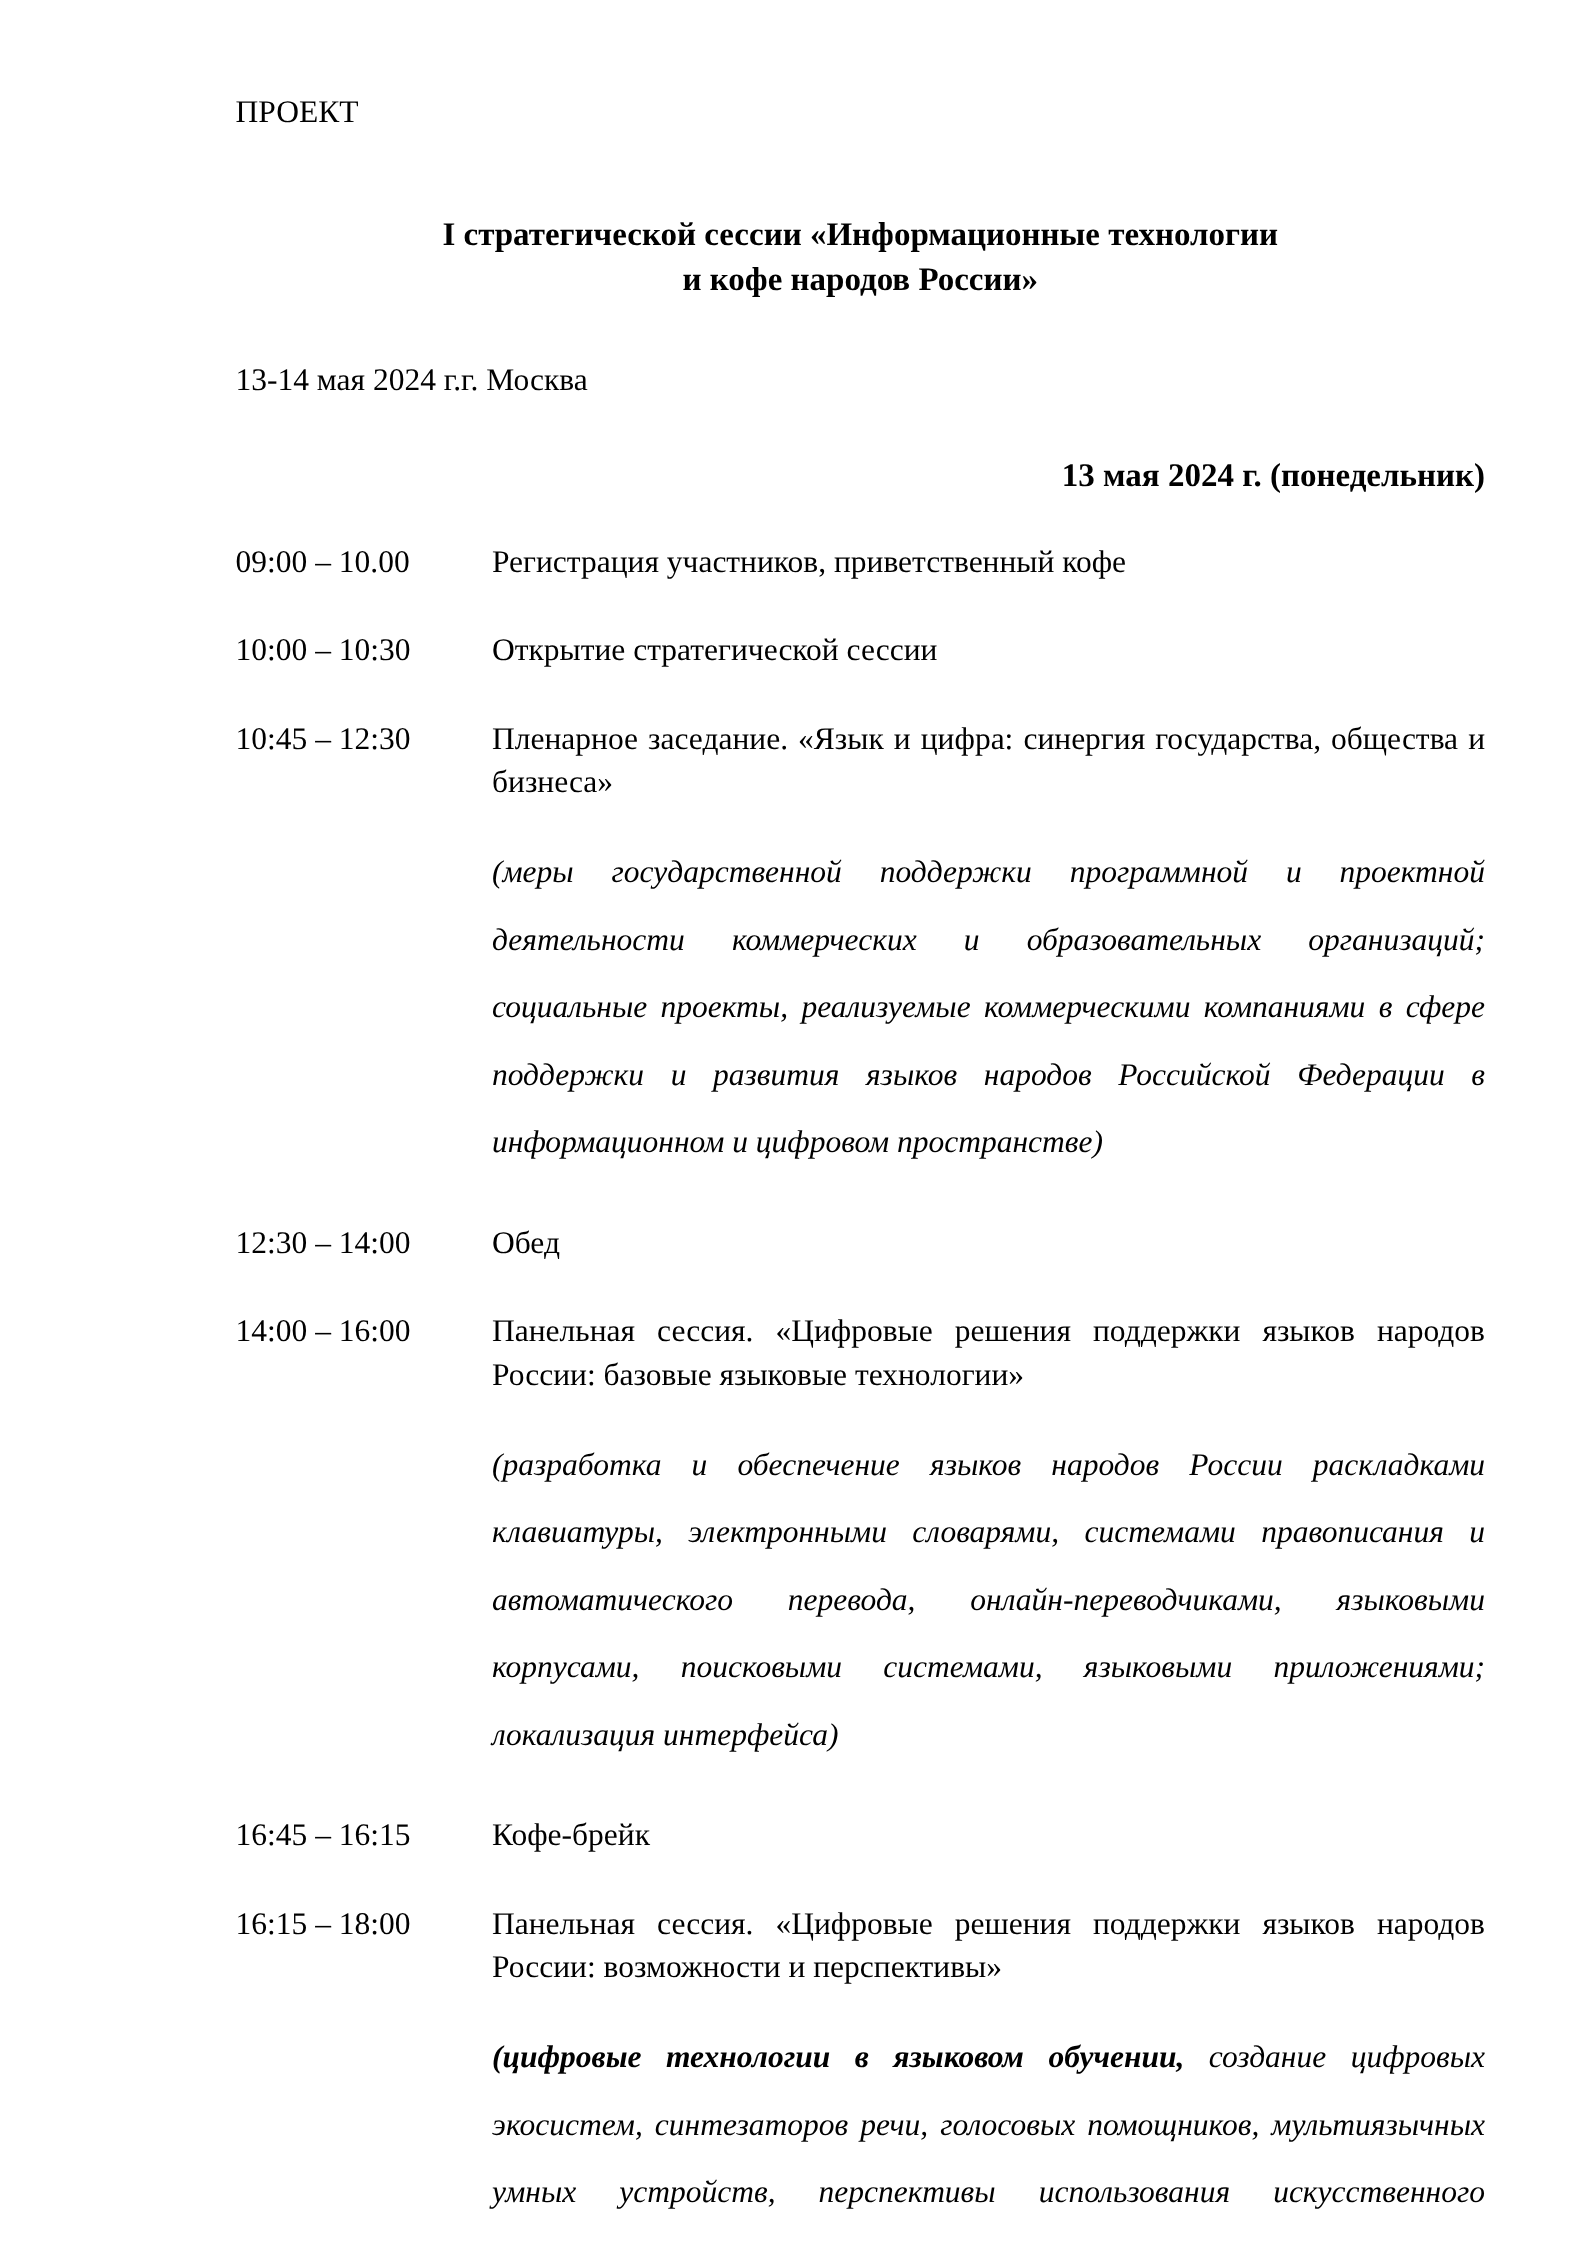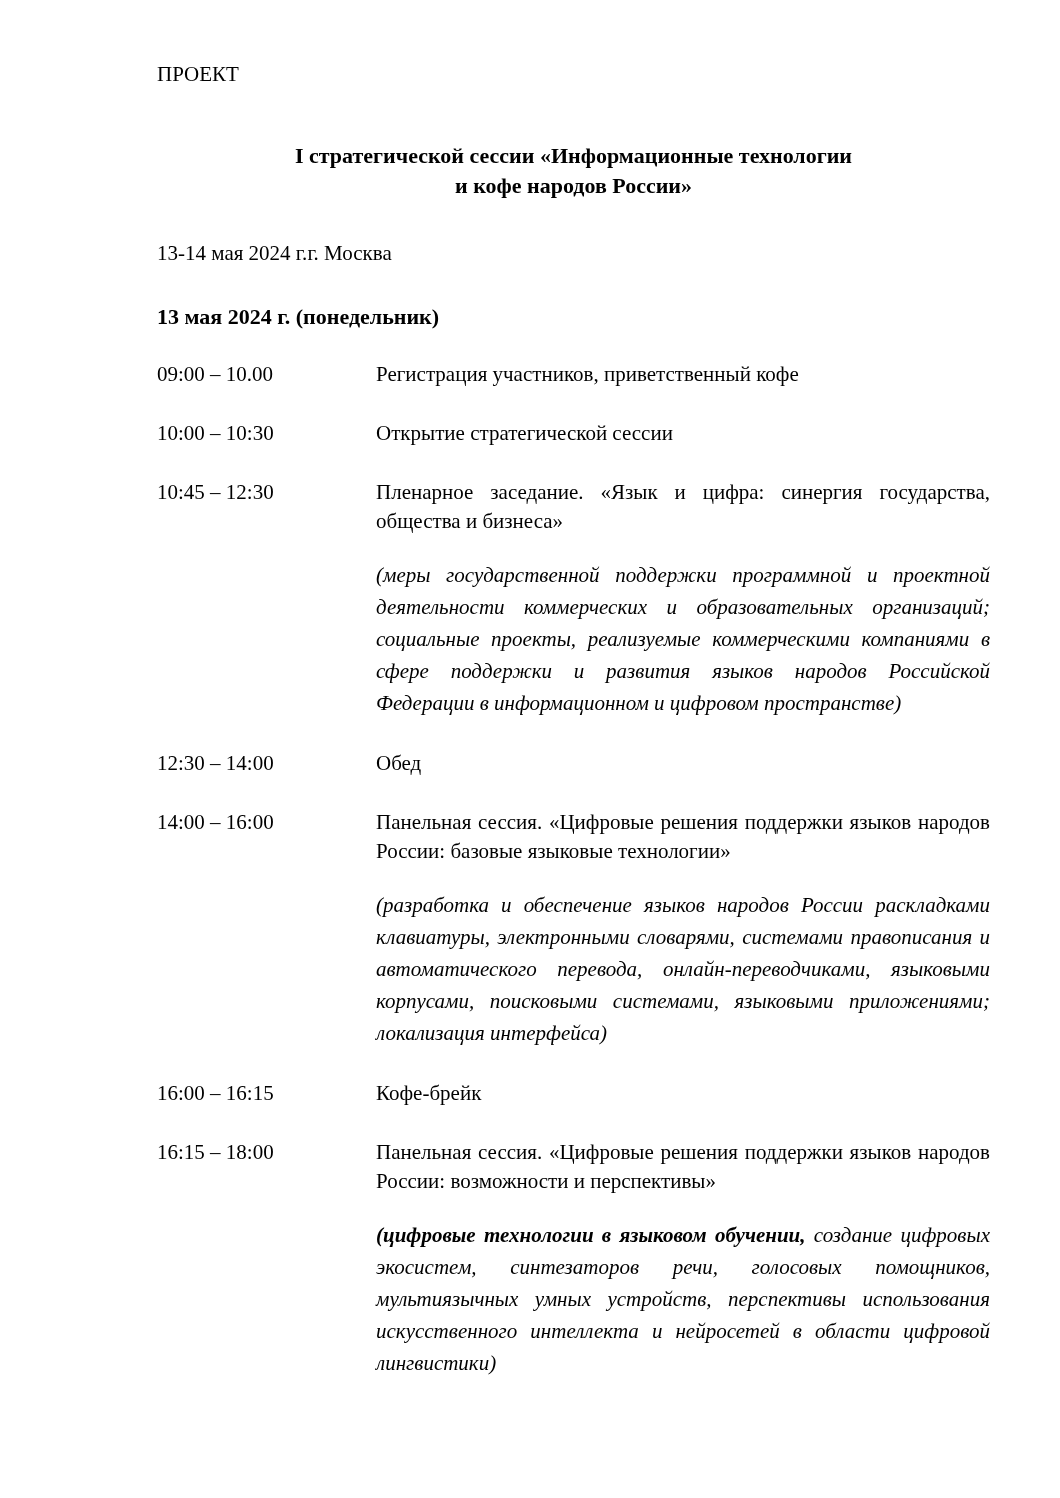--- a/index.html
+++ b/index.html
@@ -28,51 +28,50 @@
     font-size: 22px;
     line-height: 30px;
   }
   .date-row {
     display: flex;
     justify-content: flex-start;
     margin-top: 40px;
     font-size: 21px;
   }
   .day-heading {
-    text-align: left;
+    text-align: right;
     font-weight: bold;
     font-size: 22px;
     margin-top: 38px;
     margin-bottom: 30px;
   }
   .event {
     display: flex;
     margin-bottom: 30px;
   }
   .event .time {
     flex: 0 0 171px;
     white-space: nowrap;
     line-height: 29px;
   }
   .event .desc {
     flex: 1 1 auto;
     min-width: 0;
-    margin-left: 48px;
   }
   .event .title {
     line-height: 29px;
     text-align: justify;
   }
   .event .title.bold {
     font-weight: normal;
   }
   .event .note {
     font-style: italic;
     text-align: justify;
-    line-height: 32px;
+    line-height: 45px;
     margin-top: 23px;
   }
   .event .note .note-lead {
     font-weight: bold;
   }
 </style>
 </head>
 <body>
 
 <div class="project-label">ПРОЕКТ</div>
@@ -124,21 +123,21 @@
 
   <div class="event">
     <div class="time">14:00 – 16:00</div>
     <div class="desc">
       <div class="title bold">Панельная сессия. «Цифровые решения поддержки языков народов России: базовые языковые технологии»</div>
       <div class="note"><span class="note-lead"></span><span class="note-rest">(разработка и обеспечение языков народов России раскладками клавиатуры, электронными словарями, системами правописания и автоматического перевода, онлайн-переводчиками, языковыми корпусами, поисковыми системами, языковыми приложениями; локализация интерфейса)</span></div>
     </div>
   </div>
 
   <div class="event">
-    <div class="time">16:00 – 16:15</div>
+    <div class="time">16:45 – 16:15</div>
     <div class="desc">
       <div class="title">Кофе-брейк</div>
 
     </div>
   </div>
 
   <div class="event">
     <div class="time">16:15 – 18:00</div>
     <div class="desc">
       <div class="title bold">Панельная сессия. «Цифровые решения поддержки языков народов России: возможности и перспективы»</div>

